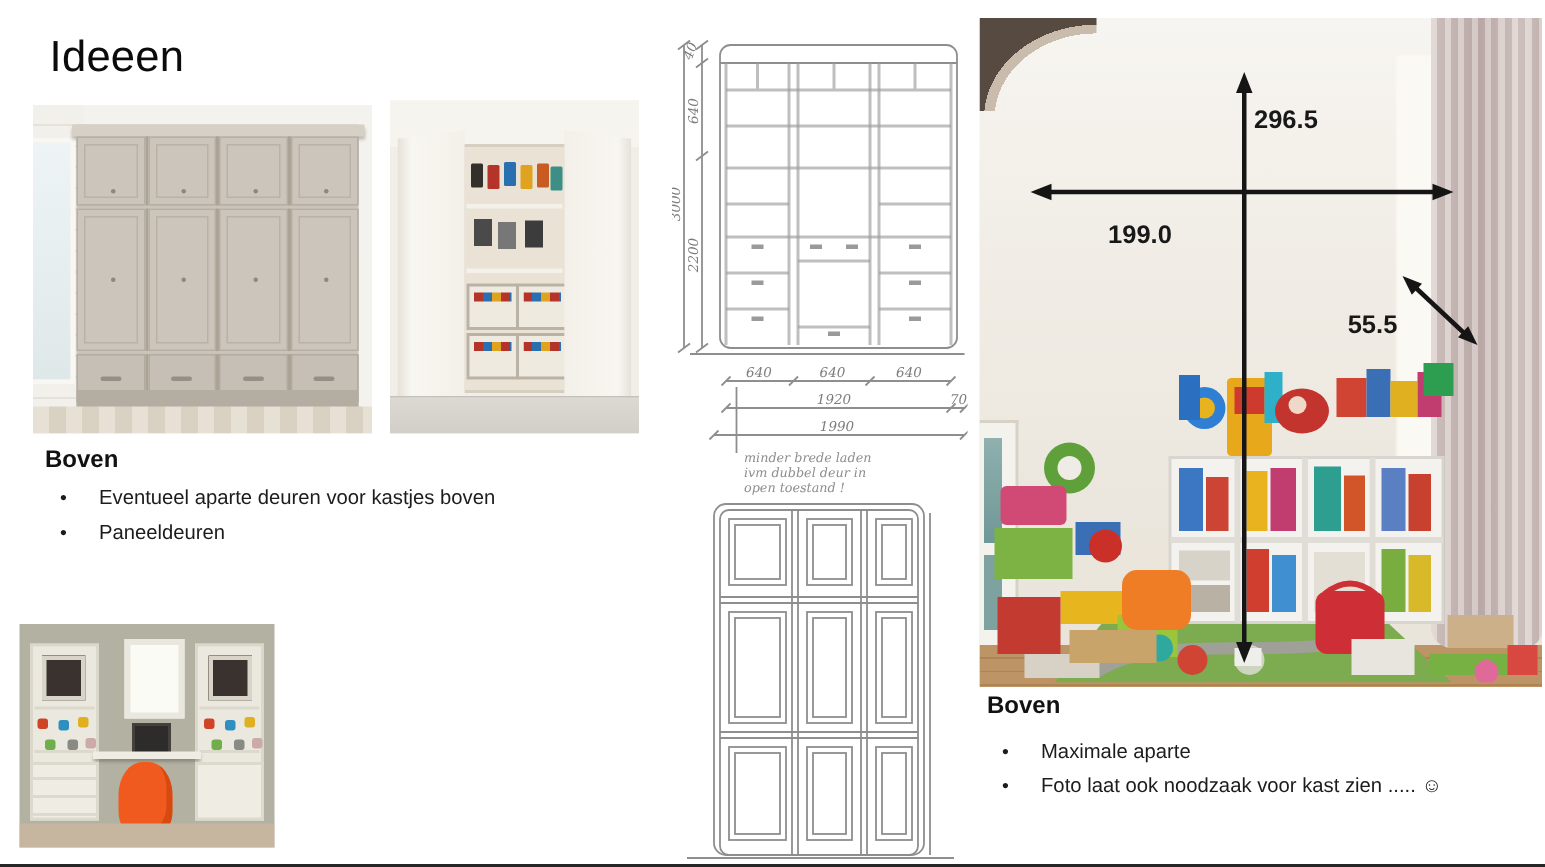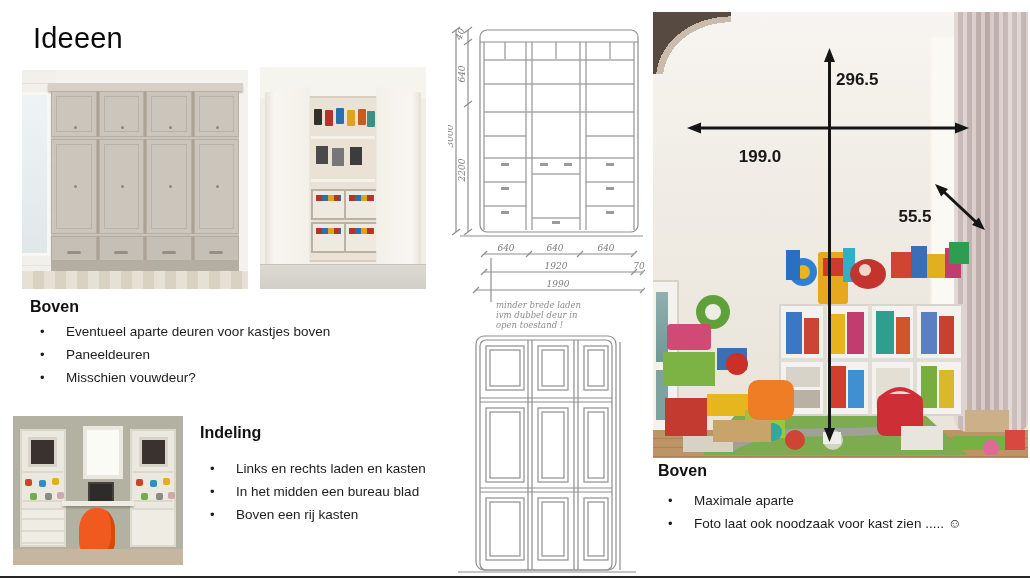--- a/index.html
+++ b/index.html
@@ -161,21 +161,20 @@
     <div class="p2-doorL"></div>
     <div class="p2-doorR"></div>
     <div class="p2-floor"></div>
   </div>
 
   <div class="abs" id="sec-deuren">
     <h3 class="sec-heading">Boven</h3>
     <ul class="bullets">
       <li>Eventueel aparte deuren voor kastjes boven</li>
       <li>Paneeldeuren</li>
-      <li>Misschien vouwdeur?</li>
     </ul>
   </div>
 
   <div class="abs photo" id="photo3">
     <div class="p3-window"></div>
     <div class="p3-tower p3-tl">
       <div class="p3-frame"></div>
       <div class="p3-shelfline" style="top:42%"></div>
       <div class="p3-dots" style="left:12%;top:50%"></div>
       <div class="p3-shelfline" style="top:72%"></div>
@@ -187,28 +186,20 @@
       <div class="p3-shelfline" style="top:72%"></div>
     </div>
     <div class="p3-monitor"></div>
     <div class="p3-desk"></div>
     <div class="p3-base l"></div>
     <div class="p3-base r"></div>
     <div class="p3-chair"></div>
     <div class="p3-carpet"></div>
   </div>
 
-  <div class="abs" id="sec-indeling">
-    <h3 class="sec-heading">Indeling</h3>
-    <ul class="bullets">
-      <li>Links en rechts laden en kasten</li>
-      <li>In het midden een bureau blad</li>
-      <li>Boven een rij kasten</li>
-    </ul>
-  </div>
 
   <svg class="abs sketch" style="left:448px;top:8px" width="197" height="322" viewBox="0 0 197 322">
     <rect class="ln" x="32" y="22" width="158" height="202" rx="7"></rect>
     <line class="ln" x1="32" y1="34" x2="190" y2="34"></line>
     <g class="soft">
       <line x1="36" y1="34" x2="36" y2="222"></line>
         <line x1="78" y1="34" x2="78" y2="222"></line>
       <line x1="84" y1="34" x2="84" y2="222"></line>
         <line x1="132" y1="34" x2="132" y2="222"></line>
       <line x1="138" y1="34" x2="138" y2="222"></line>

